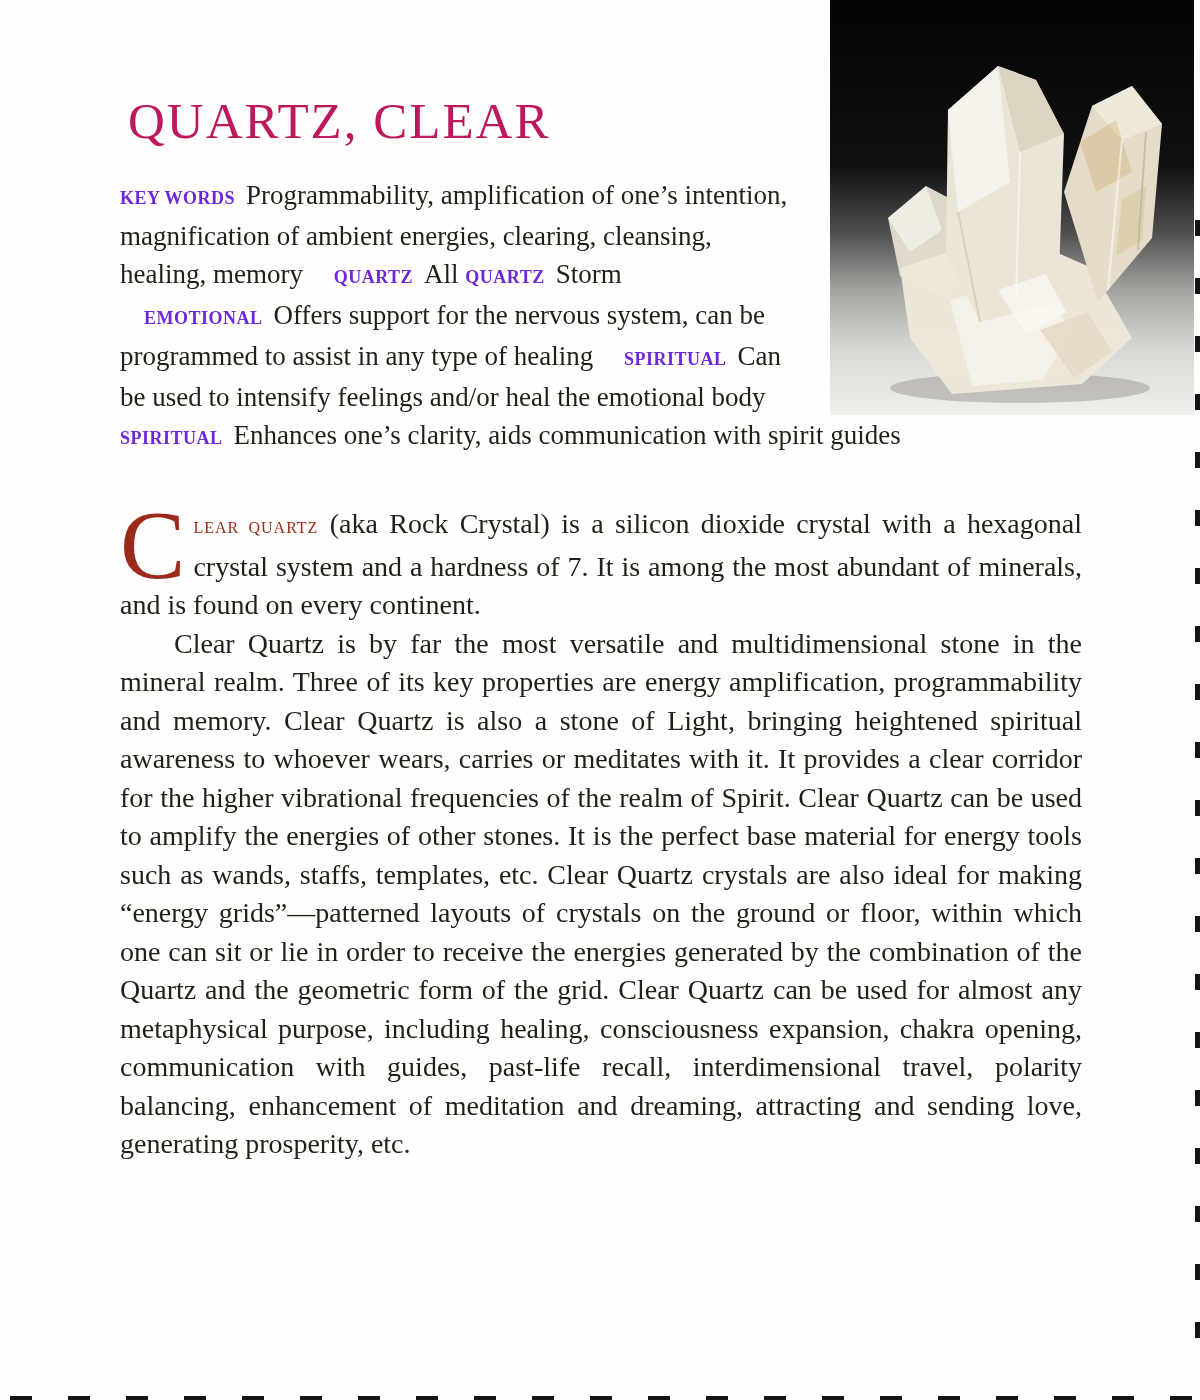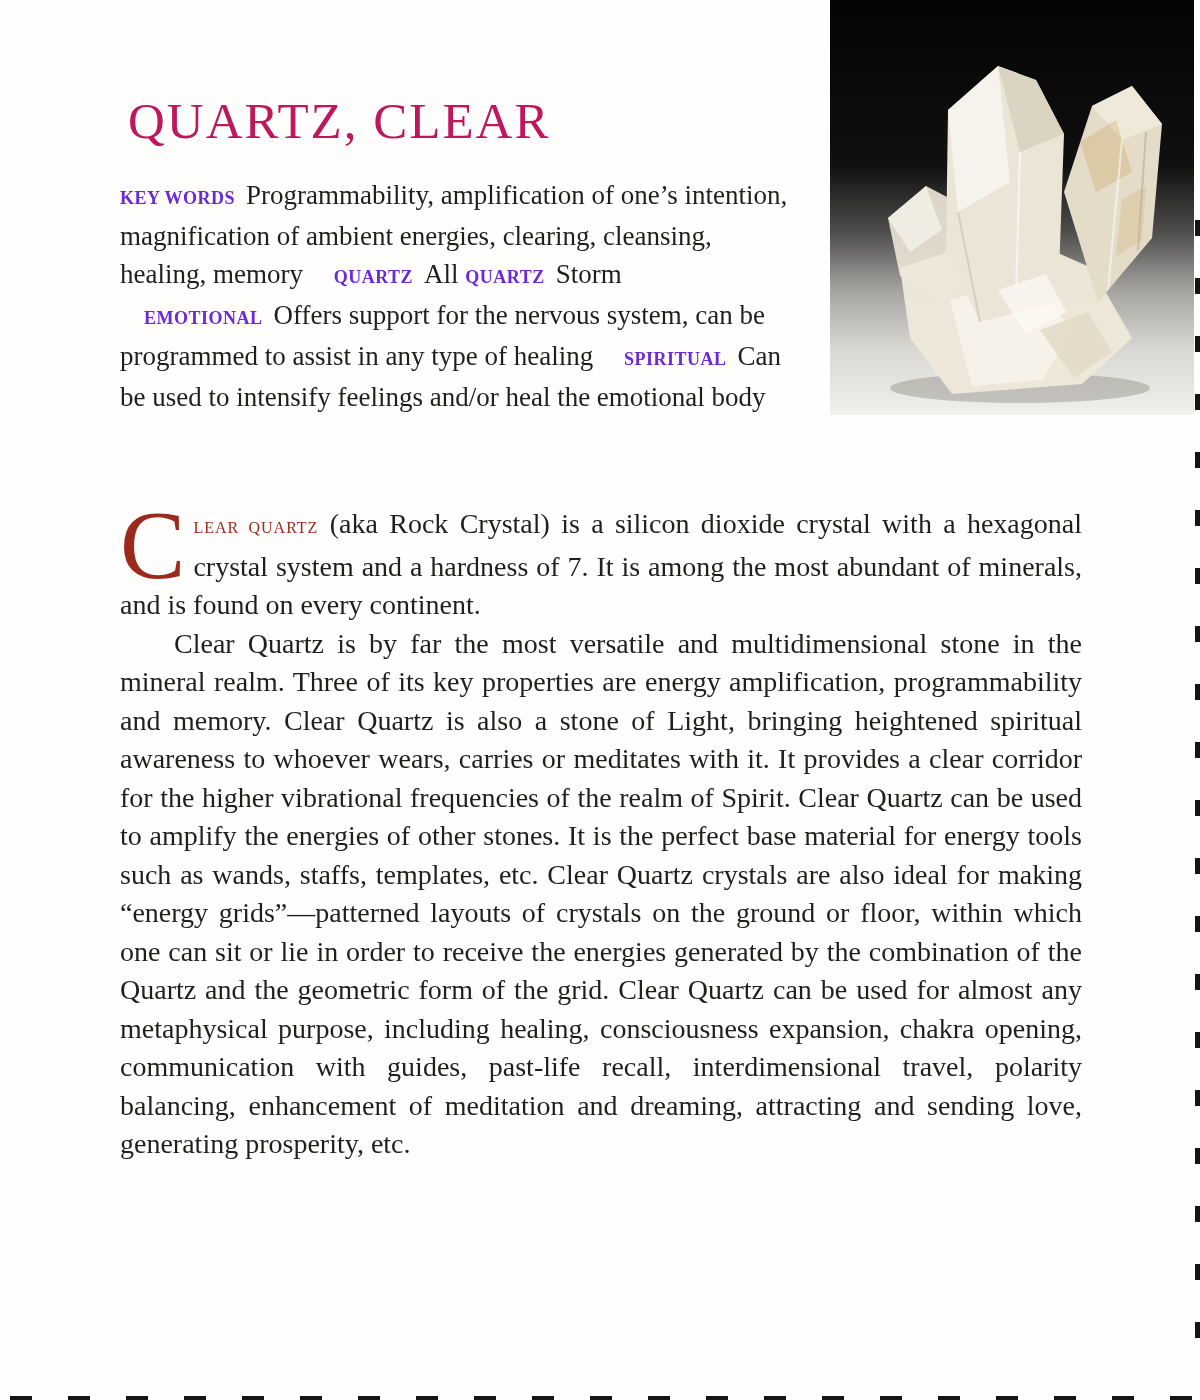--- a/index.html
+++ b/index.html
@@ -129,20 +129,23 @@
   </figure>
 
   <div class="kw-wrap">
     <div class="kw-narrow">
       <span class="lbl">KEY WORDS</span><span>Programmability, amplification of one’s intention, magnification of ambient energies, clearing, cleansing, healing, memory</span>
       <span class="lbl mid">QUARTZ</span><span>All</span>
       <span class="lbl mid" style="margin-left:0;">QUARTZ</span><span>Storm</span>
       <span class="lbl mid">EMOTIONAL</span><span>Offers support for the nervous system, can be programmed to assist in any type of healing</span>
       <span class="lbl mid">SPIRITUAL</span><span>Can be used to intensify feelings and/or heal the emotional body</span>
     </div>
+    <div class="kw-wide">
+      <span class="lbl">SPIRITUAL</span><span>Enhances one’s clarity, aids communication with spirit guides</span>
+    </div>
   </div>
 
   <div class="body-wrap">
     <p><span class="dropcap">C</span><span class="leadcaps">LEAR QUARTZ</span>
       <span>(aka Rock Crystal) is a silicon dioxide crystal with a hexagonal crystal system and a hardness of 7. It is among the most abundant of minerals, and is found on every continent.</span></p>
     <p class="indented">Clear Quartz is by far the most versatile and multidimensional stone in the mineral realm. Three of its key properties are energy amplification, programmability and memory. Clear Quartz is also a stone of Light, bringing heightened spiritual awareness to whoever wears, carries or meditates with it. It provides a clear corridor for the higher vibrational frequencies of the realm of Spirit. Clear Quartz can be used to amplify the energies of other stones. It is the perfect base material for energy tools such as wands, staffs, templates, etc. Clear Quartz crystals are also ideal for making “energy grids”—patterned layouts of crystals on the ground or floor, within which one can sit or lie in order to receive the energies generated by the combination of the Quartz and the geometric form of the grid. Clear Quartz can be used for almost any metaphysical purpose, including healing, consciousness expansion, chakra opening, communication with guides, past-life recall, interdimensional travel, polarity balancing, enhancement of meditation and dreaming, attracting and sending love, generating prosperity, etc.</p>
   </div>
 
 
   <div class="edge-ticks">

